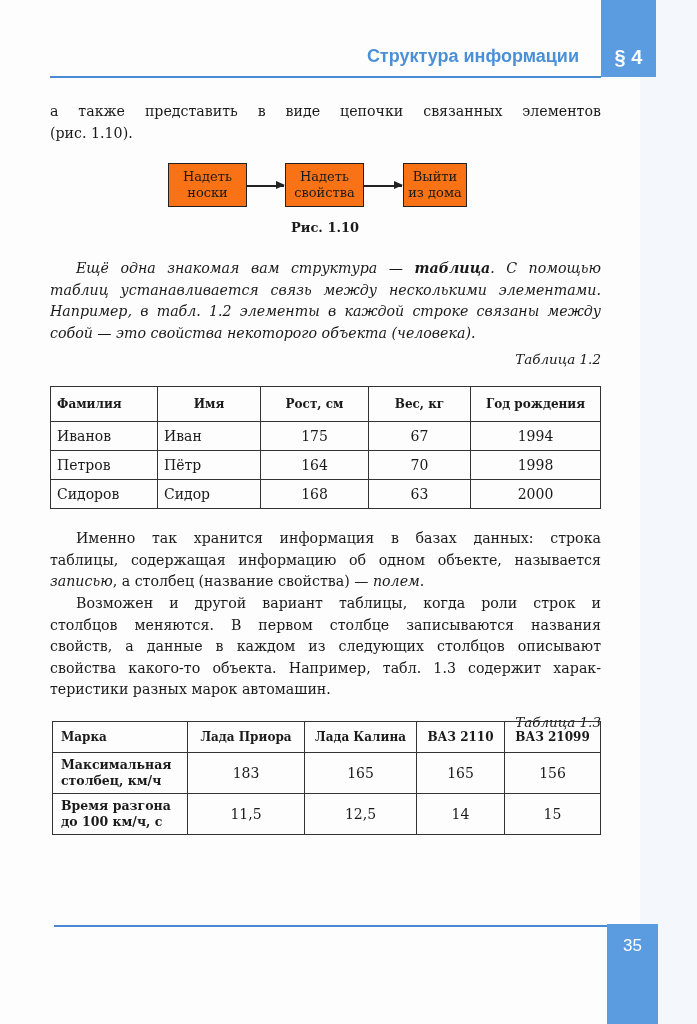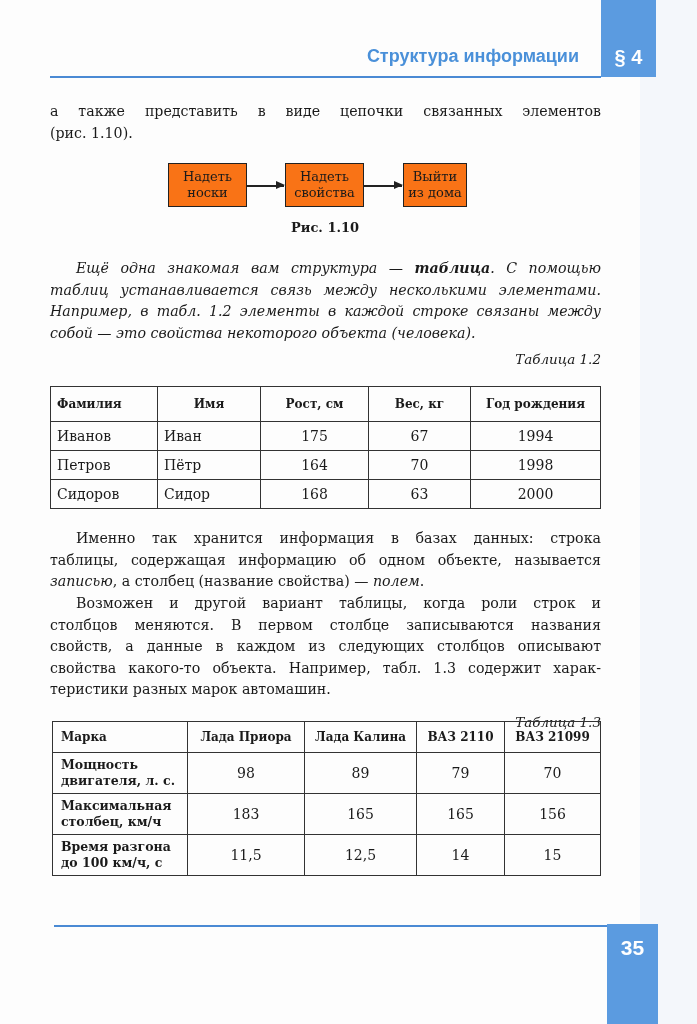--- a/index.html
+++ b/index.html
@@ -34,21 +34,21 @@
   .t2 td { height:28px; }
   .t3 th { height:30px; font-size:12px; }
   .t3 td { height:40px; }
   .t3 td.rh { font-weight:bold; font-size:12.5px; line-height:16px; text-align:left; padding-left:8px; }
   .c { text-align:center; }
   .lft { text-align:left; }
 
   .ftr-rule { position:absolute; left:54px; top:925px; width:554px; height:2px; background:#4a8ad4; }
   .ftr-tab { position:absolute; left:607px; top:924px; width:51px; height:100px; background:#5b9be0; }
   .ftr-tab span { position:absolute; left:0; right:0; top:12px; text-align:center; color:#fff;
-        font-family:"Liberation Sans", sans-serif; font-weight:bold; font-size:21px; }
+        font-family:"Liberation Sans", sans-serif; font-weight:normal; font-size:17px; }
 </style>
 </head>
 <body>
 
 <div class="side-tint"></div>
 
 <div class="hdr-title">Структура информации</div>
 <div class="hdr-tab">
   <span>§ 4</span>
 </div>
@@ -131,27 +131,20 @@
 <table class="t3" style="left:52px; top:721px; width:549px;">
   <tbody>
       <tr>
     <th class="lft" style="width:120px; padding-left:8px;">Марка</th>
     <th class="c" style="width:104px;">Лада Приора</th>
     <th class="c" style="width:99px;text-align:center;">Лада Калина</th>
     <th class="c" style="width:75px;">ВАЗ 2110</th>
     <th class="c">ВАЗ 21099</th>
   </tr>
   <tr>
-    <td class="rh"><span>Мощность</span><br><span>двигателя, л. с.</span></td>
-    <td class="c">98</td>
-    <td class="c">89</td>
-    <td class="c">79</td>
-    <td class="c">70</td>
-  </tr>
-  <tr>
     <td class="rh"><span>Максимальная</span><br><span>столбец, км/ч</span></td>
     <td class="c">183</td>
     <td class="c">165</td>
     <td class="c">165</td>
     <td class="c">156</td>
   </tr>
   <tr>
     <td class="rh"><span>Время разгона</span><br><span>до 100 км/ч, с</span></td>
     <td class="c">11,5</td>
     <td class="c">12,5</td>

